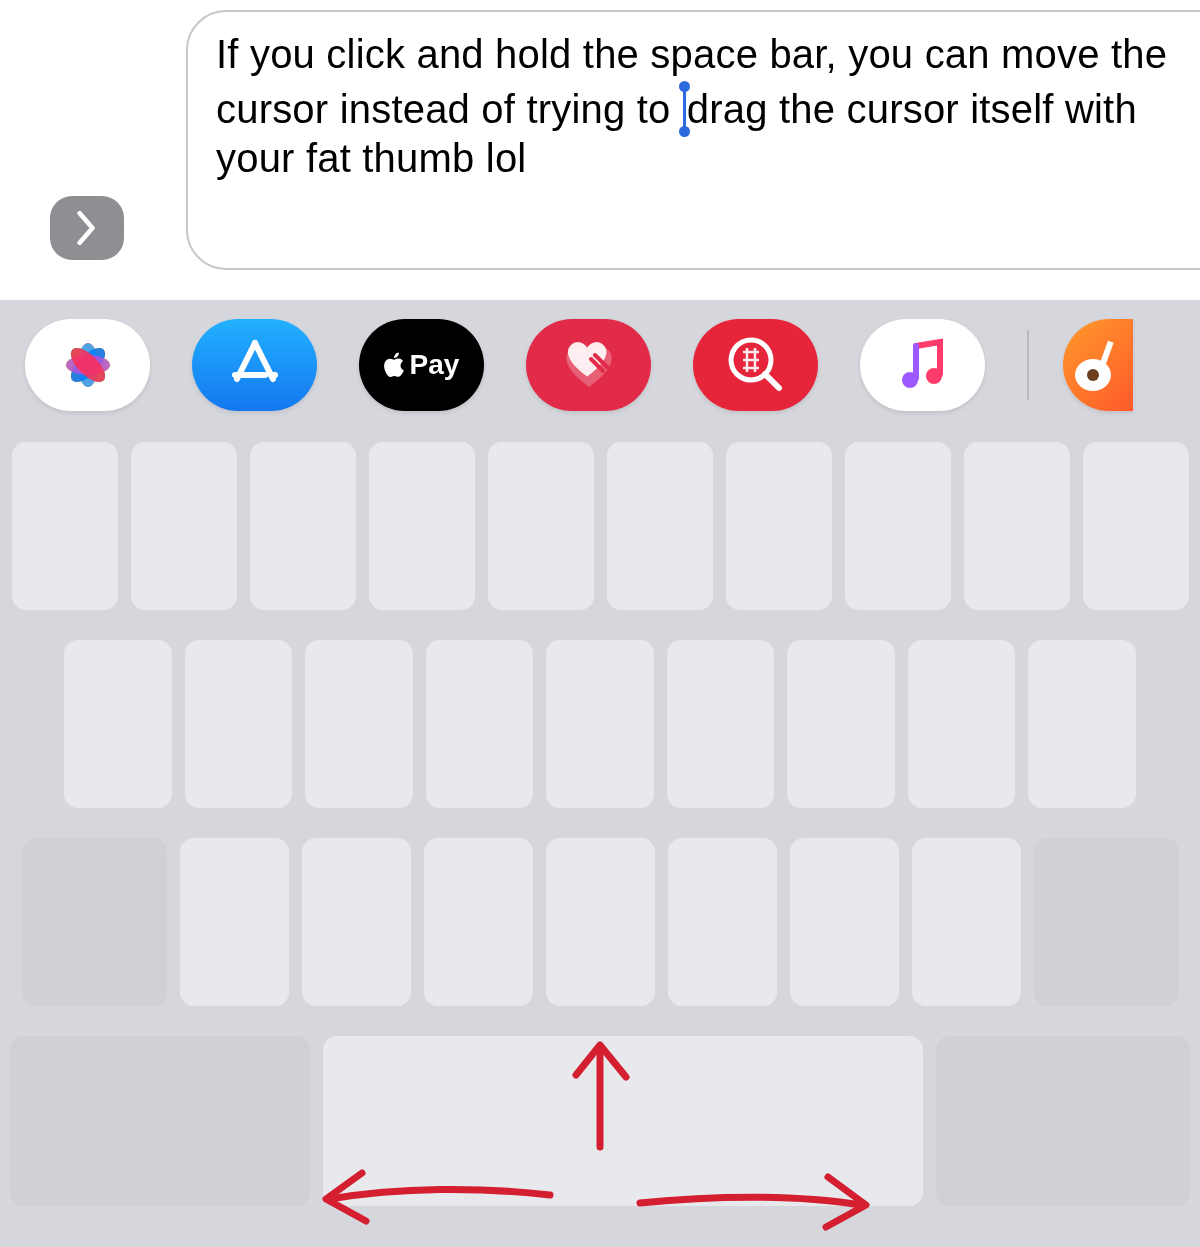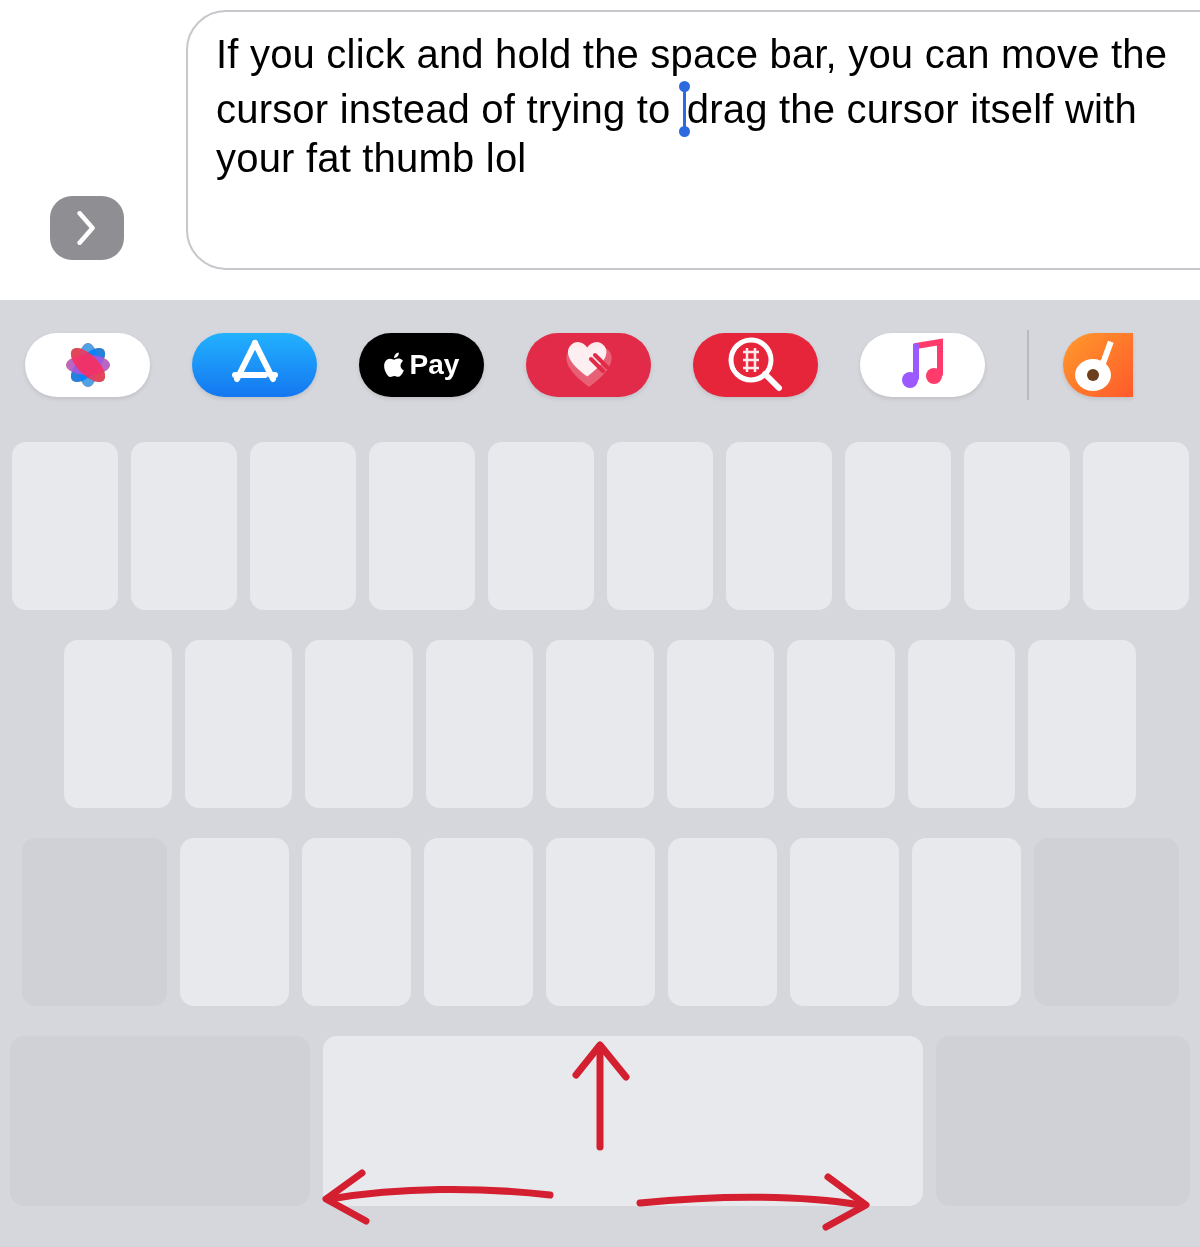--- a/index.html
+++ b/index.html
@@ -17,21 +17,21 @@
   .caret::before { top: -6px; }
   .caret::after { bottom: -6px; }
   .send-btn { position: absolute; right: 20px; bottom: 20px; width: 60px; height: 60px; background: #0a7ef0; border-radius: 50%; display: flex; align-items: center; justify-content: center; }
   .send-btn svg { width: 30px; height: 34px; }
 
   
   .kbd { flex: 1; background: #d5d7dc; position: relative; }
 
   
   .app-strip { height: 130px; display: flex; align-items: center; gap: 42px; padding: 0 18px 0 25px; overflow: hidden; }
-  .pill { width: 125px; height: 64px; border-radius: 48px; display: flex; align-items: center; justify-content: center; box-shadow: 0 2px 4px rgba(0,0,0,0.1); flex-shrink: 0; }
+  .pill { width: 125px; height: 92px; border-radius: 48px; display: flex; align-items: center; justify-content: center; box-shadow: 0 2px 4px rgba(0,0,0,0.1); flex-shrink: 0; }
   .pill.white { background: #fff; }
   .pill.blue  { background: linear-gradient(180deg,#22b1ff,#1477f0); }
   .pill.black { background: #000; color: #fff; font-size: 28px; font-weight: 600; }
   .pill.red   { background: #e12b48; }
   .pill.crim  { background: #e6243a; display:flex; align-items:center; justify-content:center;}
   .pill.partial { width: 70px; border-top-left-radius:48px; border-bottom-left-radius:48px; border-top-right-radius:0; border-bottom-right-radius:0; background: linear-gradient(135deg,#ff9a2b,#ff5a2b); }
   .pill .pay-label { display:flex; align-items:center; gap:4px;}
   .strip-divider { width:2px; height:70px; background:#b8bac0; margin:0 -8px 0 0; }
 
   

